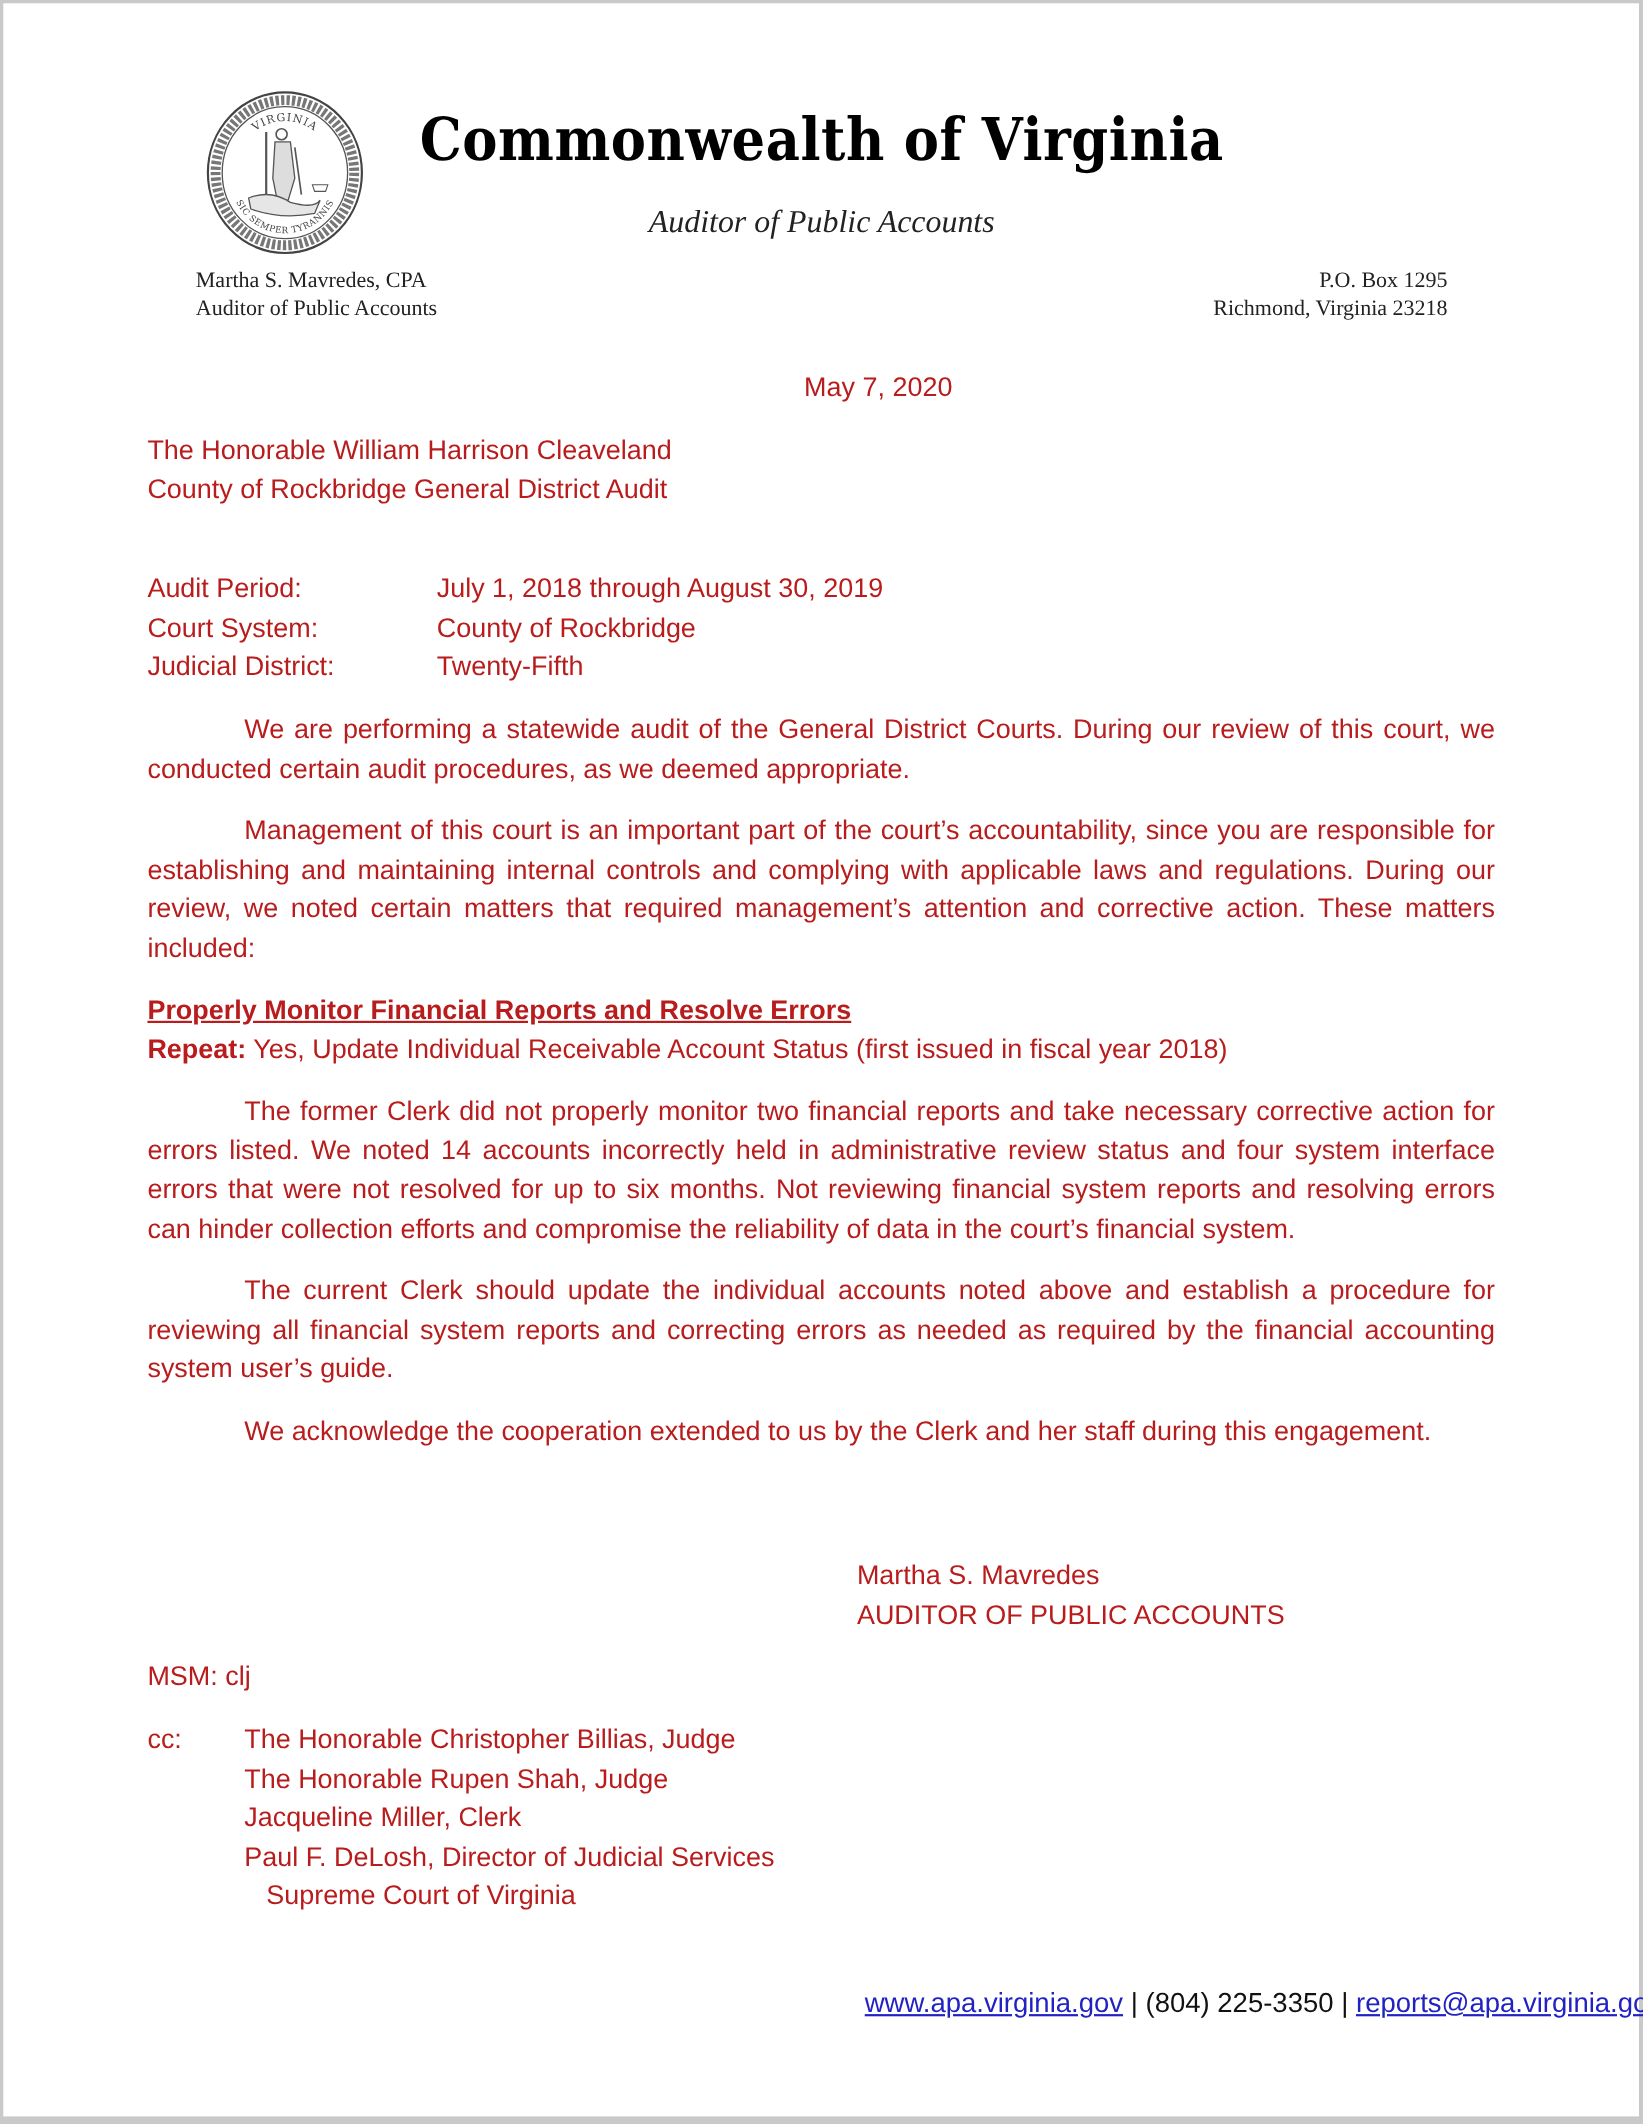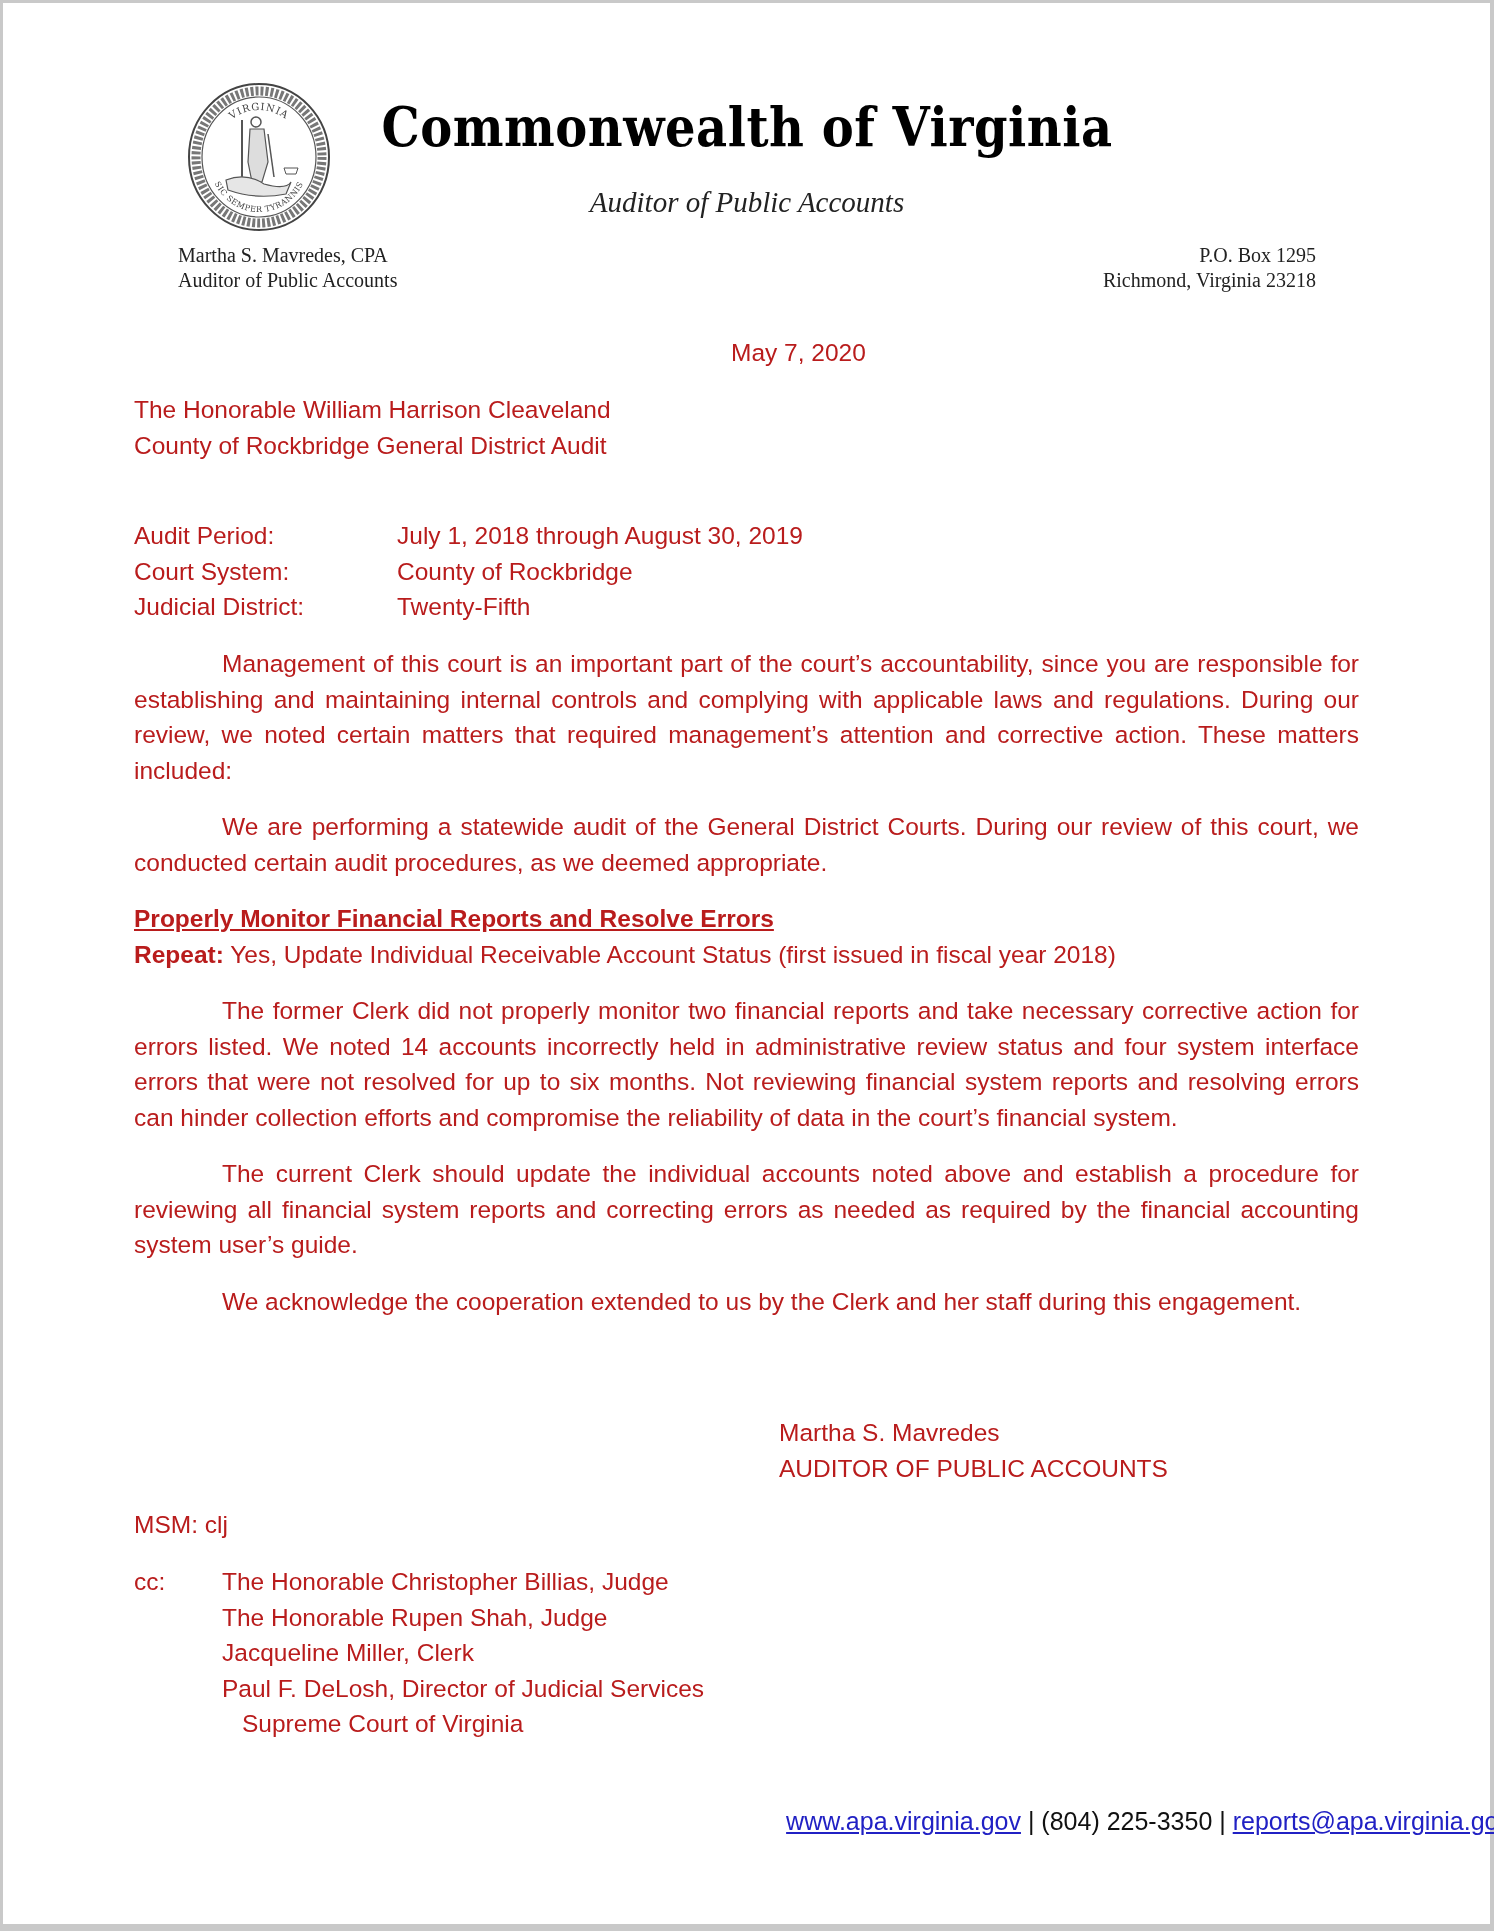--- a/index.html
+++ b/index.html
@@ -123,22 +123,22 @@
     <span class="k">Court System:</span>
     <span>County of Rockbridge</span>
   </div>
   <div class="meta-row">
     <span class="k">Judicial District:</span>
     <span>Twenty-Fifth</span>
   </div>
 </div>
 
 <div class="abs txt body">
+  <p>We are performing a statewide audit of the General District Courts.  During our review of this court, we conducted certain audit procedures, as we deemed appropriate.</p>
   <p>Management of this court is an important part of the court’s accountability, since you are responsible for establishing and maintaining internal controls and complying with applicable laws and regulations.  During our review, we noted certain matters that required management’s attention and corrective action.  These matters included:</p>
-  <p>We are performing a statewide audit of the General District Courts.  During our review of this court, we conducted certain audit procedures, as we deemed appropriate.</p>
   <div class="heading">Properly Monitor Financial Reports and Resolve Errors</div>
   <div class="repeat"><b>Repeat:</b><span> Yes, Update Individual Receivable Account Status (first issued in fiscal year 2018)</span></div>
   <p>The former Clerk did not properly monitor two financial reports and take necessary corrective action for errors listed.  We noted 14 accounts incorrectly held in administrative review status and four system interface errors that were not resolved for up to six months.  Not reviewing financial system reports and resolving errors can hinder collection efforts and compromise the reliability of data in the court’s financial system.</p>
   <p>The current Clerk should update the individual accounts noted above and establish a procedure for reviewing all financial system reports and correcting errors as needed as required by the financial accounting system user’s guide.</p>
   <p>We acknowledge the cooperation extended to us by the Clerk and her staff during this engagement.</p>
 </div>
 
 <div class="abs txt sig">
   <div>Martha S. Mavredes</div>
   <div>AUDITOR OF PUBLIC ACCOUNTS</div>

